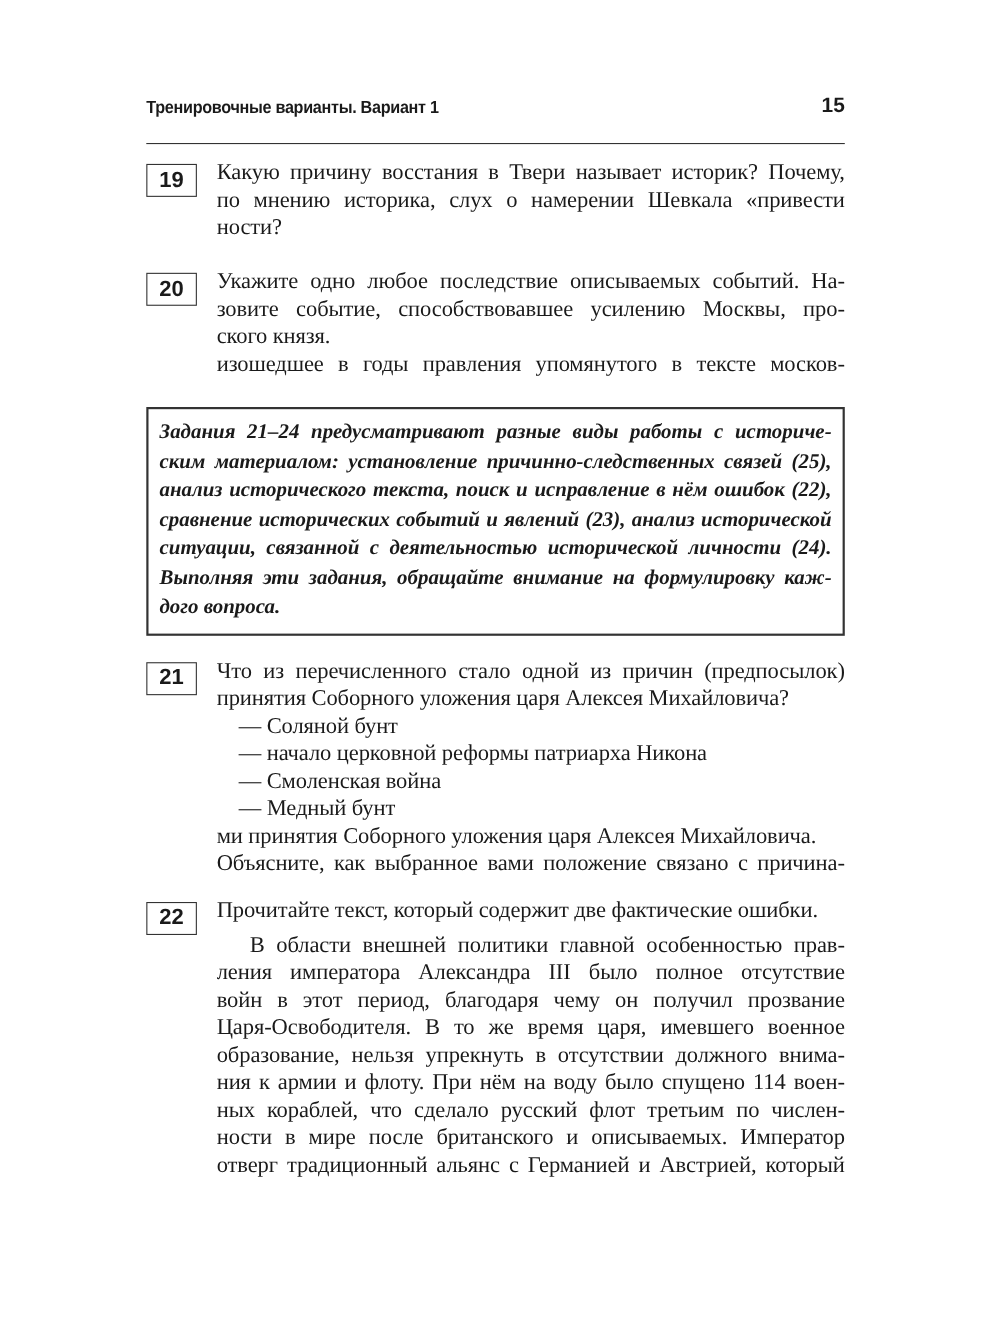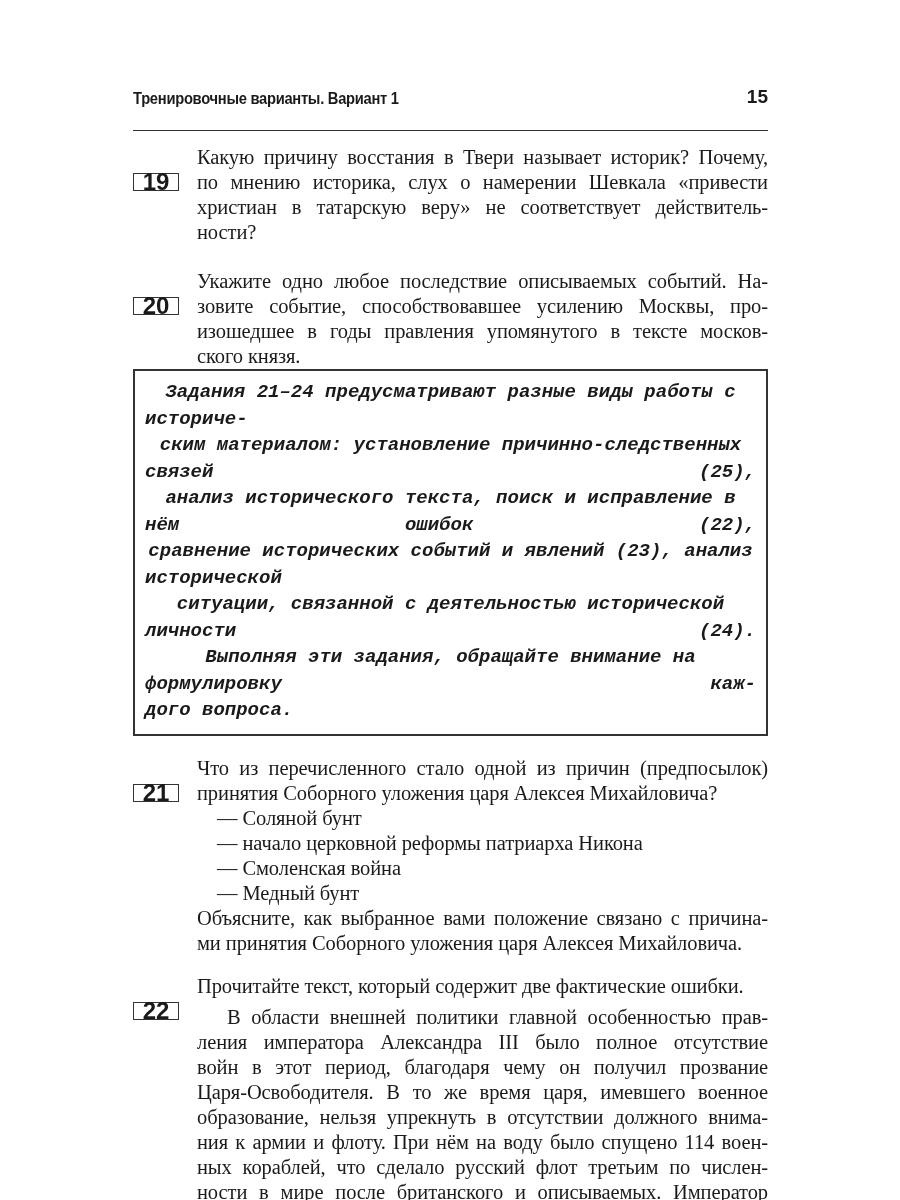--- a/index.html
+++ b/index.html
@@ -14,36 +14,36 @@
   }
   .header-title {
     font-family: "Liberation Sans", sans-serif; font-weight: bold;
     font-size: 16px; letter-spacing: -0.3px; transform: scaleX(0.92); transform-origin: left bottom;
   }
   .header-page {
     font-family: "Liberation Sans", sans-serif; font-weight: bold; font-size: 19px;
   }
   .task { position: relative; padding-left: 64px; }
   .num {
-    position: absolute; left: 0; top: 4px; width: 46px; height: 18px;
+    position: absolute; left: 0; top: 4px; width: 46px; height: 30px;
     border: 1.5px solid #333; box-sizing: border-box;
     display: flex; align-items: center; justify-content: center;
-    font-family: "Liberation Sans", sans-serif; font-weight: bold; font-size: 24px; margin-top: 24px;
+    font-family: "Liberation Sans", sans-serif; font-weight: bold; font-size: 20px;
   }
   .txt {
     font-family: "Liberation Serif", serif; font-size: 20.5px; line-height: 25px;
     text-align: justify; letter-spacing: -0.1px;
   }
   .line { display: block; white-space: nowrap; text-align-last: justify; }
   .line.last { text-align-last: left; }
   .t19 { margin-top: 14px; }
   .t20 { margin-top: 24px; }
   .note {
-    border: 2px solid #333; padding: 8px 10px 10px 10px;
-    font-family: Liberation Mono, monospace; font-style: italic; font-weight: bold;
+    margin-top: 26px; border: 2px solid #333; padding: 8px 10px 10px 10px;
+    font-family: Liberation Serif, serif; font-style: italic; font-weight: bold;
     font-size: 19px; line-height: 26.5px; text-align: center;
   }
   .t21 { margin-top: 20px; }
   .item { display: block; padding-left: 20px; white-space: nowrap; }
   .t22 { margin-top: 18px; }
   .indent { padding-left: 30px; }
   .para { margin-top: 6px; }
 </style>
 </head>
 <body>
@@ -52,32 +52,31 @@
   <div class="header">
     <span class="header-title">Тренировочные варианты. Вариант 1</span>
     <span class="header-page">15</span>
   </div>
 
   <div class="task t19">
     <div class="num">19</div>
     <div class="txt">
       <span class="line" style="white-space: normal; margin-top: 12px;">Какую причину восстания в Твери называет историк? Почему,</span>
       <span class="line" style="white-space: normal;">по мнению историка, слух о намерении Шевкала «привести</span>
-      <span class="line" style="white-space: normal;">христиан в татарскую веру» не соответствует действитель-</span>
       <span class="line last">ности?</span>
     </div>
   </div>
 
   <div class="task t20">
     <div class="num">20</div>
     <div class="txt">
       <span class="line" style="white-space: normal;">Укажите одно любое последствие описываемых событий. На-</span>
       <span class="line" style="white-space: normal;">зовите событие, способствовавшее усилению Москвы, про-</span>
+      <span class="line last">ского князя.</span>
       <span class="line" style="white-space: normal;">изошедшее в годы правления упомянутого в тексте москов-</span>
-      <span class="line last">ского князя.</span>
     </div>
   </div>
 
   <div class="note">
     <span class="line" style="white-space: normal;">Задания 21–24 предусматривают разные виды работы с историче-</span>
     <span class="line" style="white-space: normal;">ским материалом: установление причинно-следственных связей (25),</span>
     <span class="line" style="white-space: normal;">анализ исторического текста, поиск и исправление в нём ошибок (22),</span>
     <span class="line" style="white-space: normal;">сравнение исторических событий и явлений (23), анализ исторической</span>
     <span class="line" style="white-space: normal;">ситуации, связанной с деятельностью исторической личности (24).</span>
     <span class="line" style="white-space: normal;">Выполняя эти задания, обращайте внимание на формулировку каж-</span>
@@ -86,22 +85,22 @@
 
   <div class="task t21">
     <div class="num">21</div>
     <div class="txt">
       <span class="line" style="white-space: normal;">Что из перечисленного стало одной из причин (предпосылок)</span>
       <span class="line last">принятия Соборного уложения царя Алексея Михайловича?</span>
       <span class="item">— Соляной бунт</span>
       <span class="item">— начало церковной реформы патриарха Никона</span>
       <span class="item">— Смоленская война</span>
       <span class="item">— Медный бунт</span>
+      <span class="line last">ми принятия Соборного уложения царя Алексея Михайловича.</span>
       <span class="line" style="white-space: normal;">Объясните, как выбранное вами положение связано с причина-</span>
-      <span class="line last">ми принятия Соборного уложения царя Алексея Михайловича.</span>
     </div>
   </div>
 
   <div class="task t22">
     <div class="num">22</div>
     <div class="txt">
       <span class="line last">Прочитайте текст, который содержит две фактические ошибки.</span>
       <div class="para">
         <span class="line indent" style="white-space: normal;">В области внешней политики главной особенностью прав-</span>
         <span class="line" style="white-space: normal;">ления императора Александра III было полное отсутствие</span>

